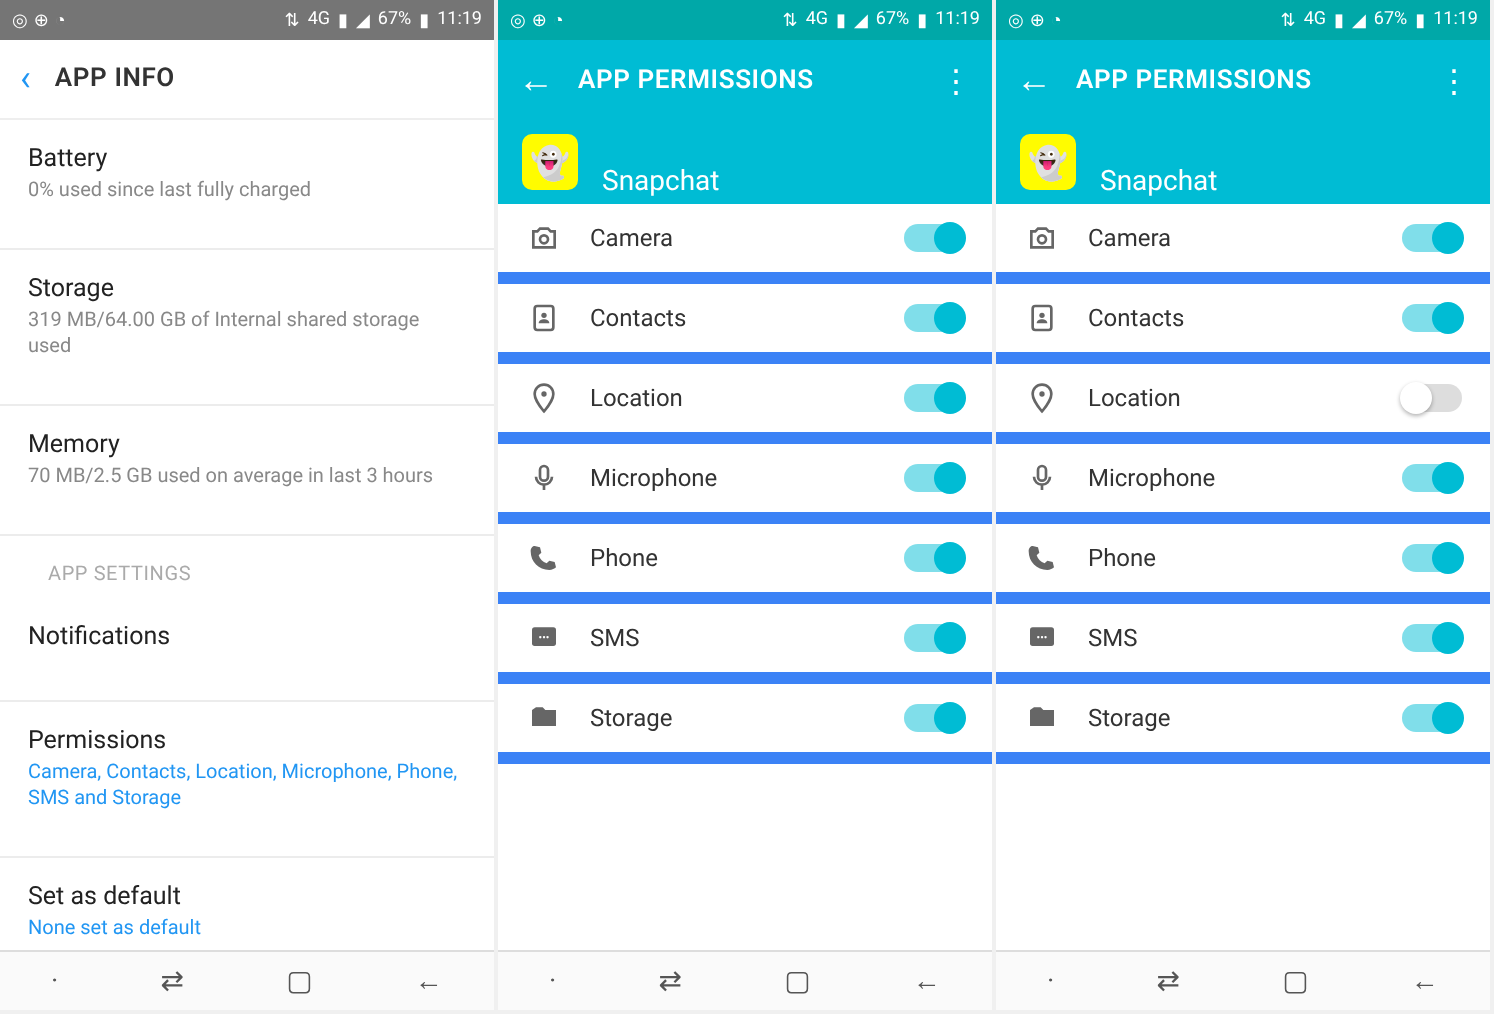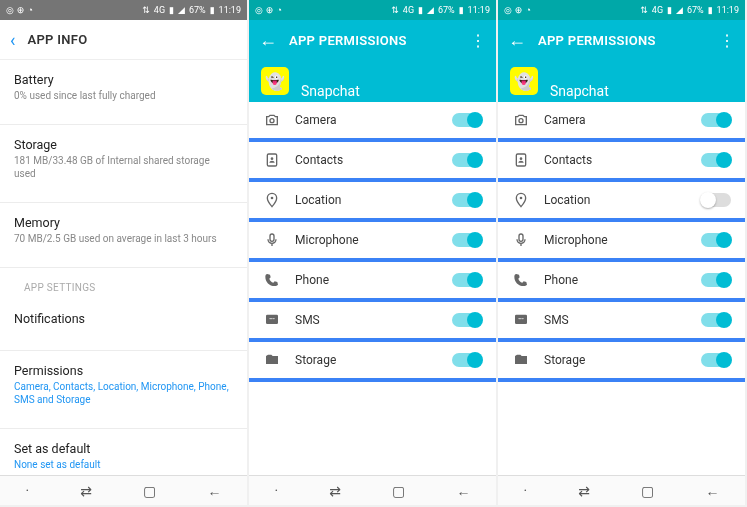--- a/index.html
+++ b/index.html
@@ -22,21 +22,21 @@
   .appband .appicon { width: 28px; height: 28px; background: #fffc00; border-radius: 5px; display: flex; align-items: center; justify-content: center; font-size: 16px; }
   .appband .appname { font-size: 14px; margin-top: 20px; }
   
   .content { flex: 1; overflow-y: auto; }
   .section { padding: 12px 14px 22px; border-bottom: 1px solid #ececec; }
   .s-title { font-size: 12.5px; color: #222; margin-bottom: 2px; }
   .s-sub { font-size: 10px; color: #888; line-height: 1.3; }
   .s-sub.link { color: #2196f3; }
   .cat { font-size: 10px; color: #aaa; padding: 14px 24px 6px; letter-spacing: 0.3px; }
   
-  .permrow { display: flex; align-items: center; height: 40px; padding: 0 14px; gap: 14px; border-bottom: 4px solid #3b82f6; }
+  .permrow { display: flex; align-items: center; height: 40px; padding: 0 14px; gap: 14px; border-bottom: 6px solid #3b82f6; }
   .permrow .picon { color: #666; width: 18px; display: flex; justify-content: center; }
   .permrow .plabel { font-size: 12px; color: #333; flex: 1; }
   .toggle { width: 30px; height: 14px; border-radius: 8px; position: relative; cursor: pointer; }
   .toggle.on { background: #80deea; }
   .toggle.off { background: #ddd; }
   .toggle::after { content:''; position: absolute; width: 16px; height: 16px; border-radius: 50%; top: -1px; }
   .toggle.on::after { background: #00bcd4; right: -1px; }
   .toggle.off::after { background: #fff; left: -1px; box-shadow: 0 1px 2px rgba(0,0,0,0.3); }
   
   .navbar { height: 30px; border-top: 1px solid #ddd; display: flex; align-items: center; justify-content: space-around; background: #fafafa; color: #555; }
@@ -67,21 +67,21 @@
     <span class="title">APP INFO</span>
   </div>
   <div class="content">
     <div id="s1-items">
         <div class="section">
           <div class="s-title">Battery</div>
           <div class="s-sub">0% used since last fully charged</div>
         </div>
         <div class="section">
           <div class="s-title">Storage</div>
-          <div class="s-sub">181 MB/33.48 GB of Internal shared storage used</div>
+          <div class="s-sub">319 MB/64.00 GB of Internal shared storage used</div>
         </div>
         <div class="section">
           <div class="s-title">Memory</div>
           <div class="s-sub">70 MB/2.5 GB used on average in last 3 hours</div>
         </div>
       </div>
     <div class="cat">APP SETTINGS</div>
     <div id="s1-settings">
         <div class="section">
           <div class="s-title">Notifications</div>

